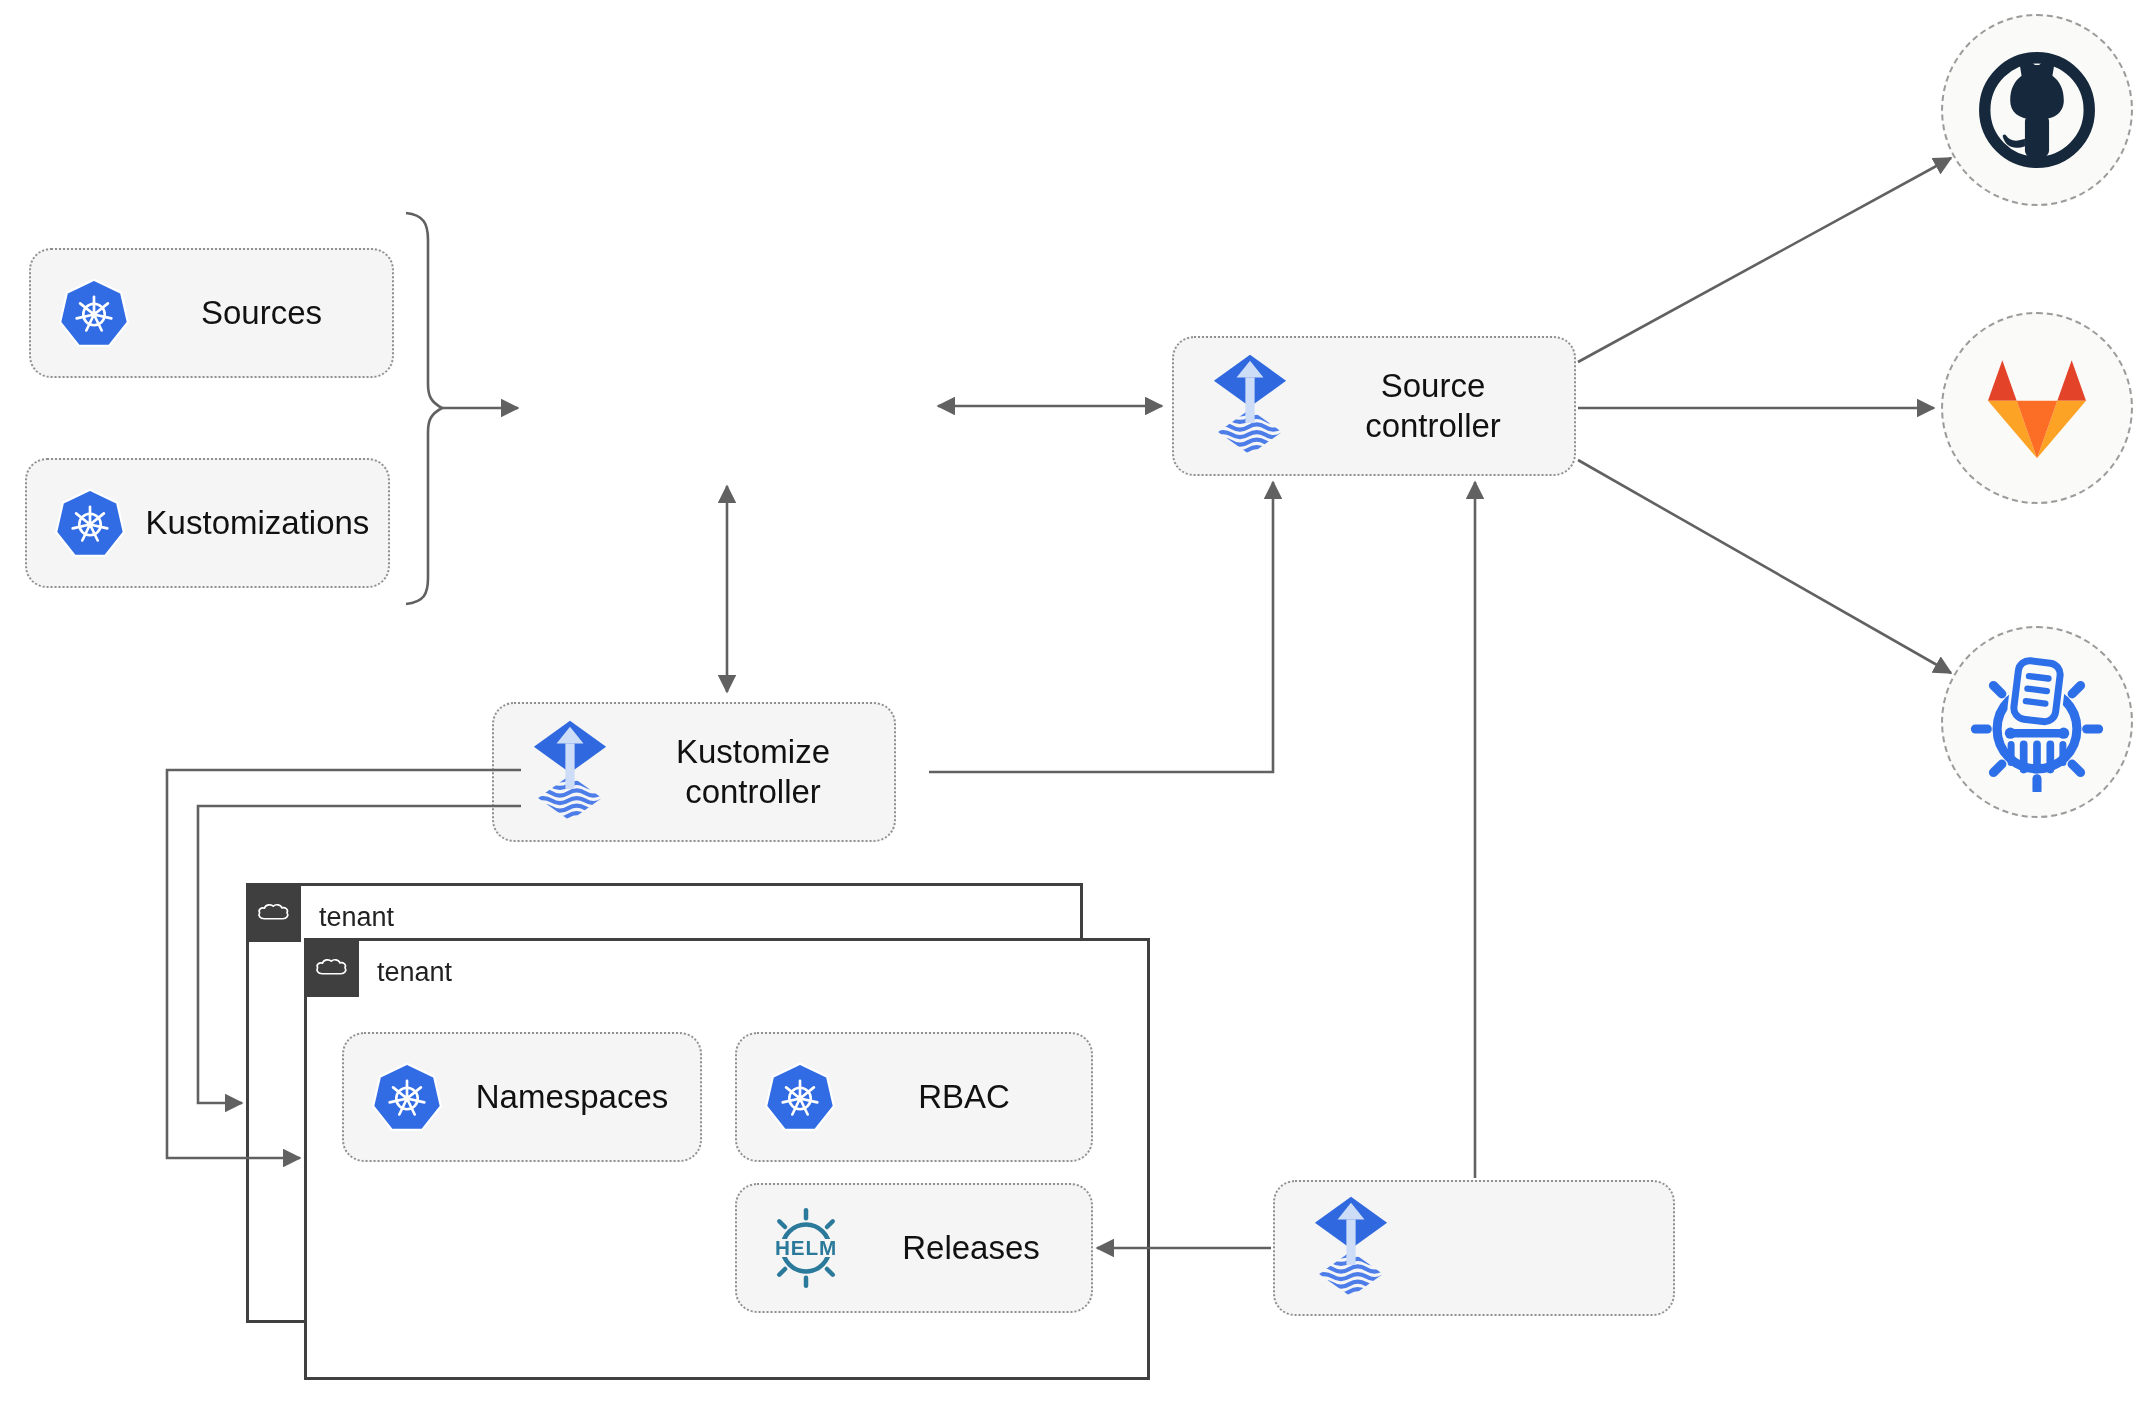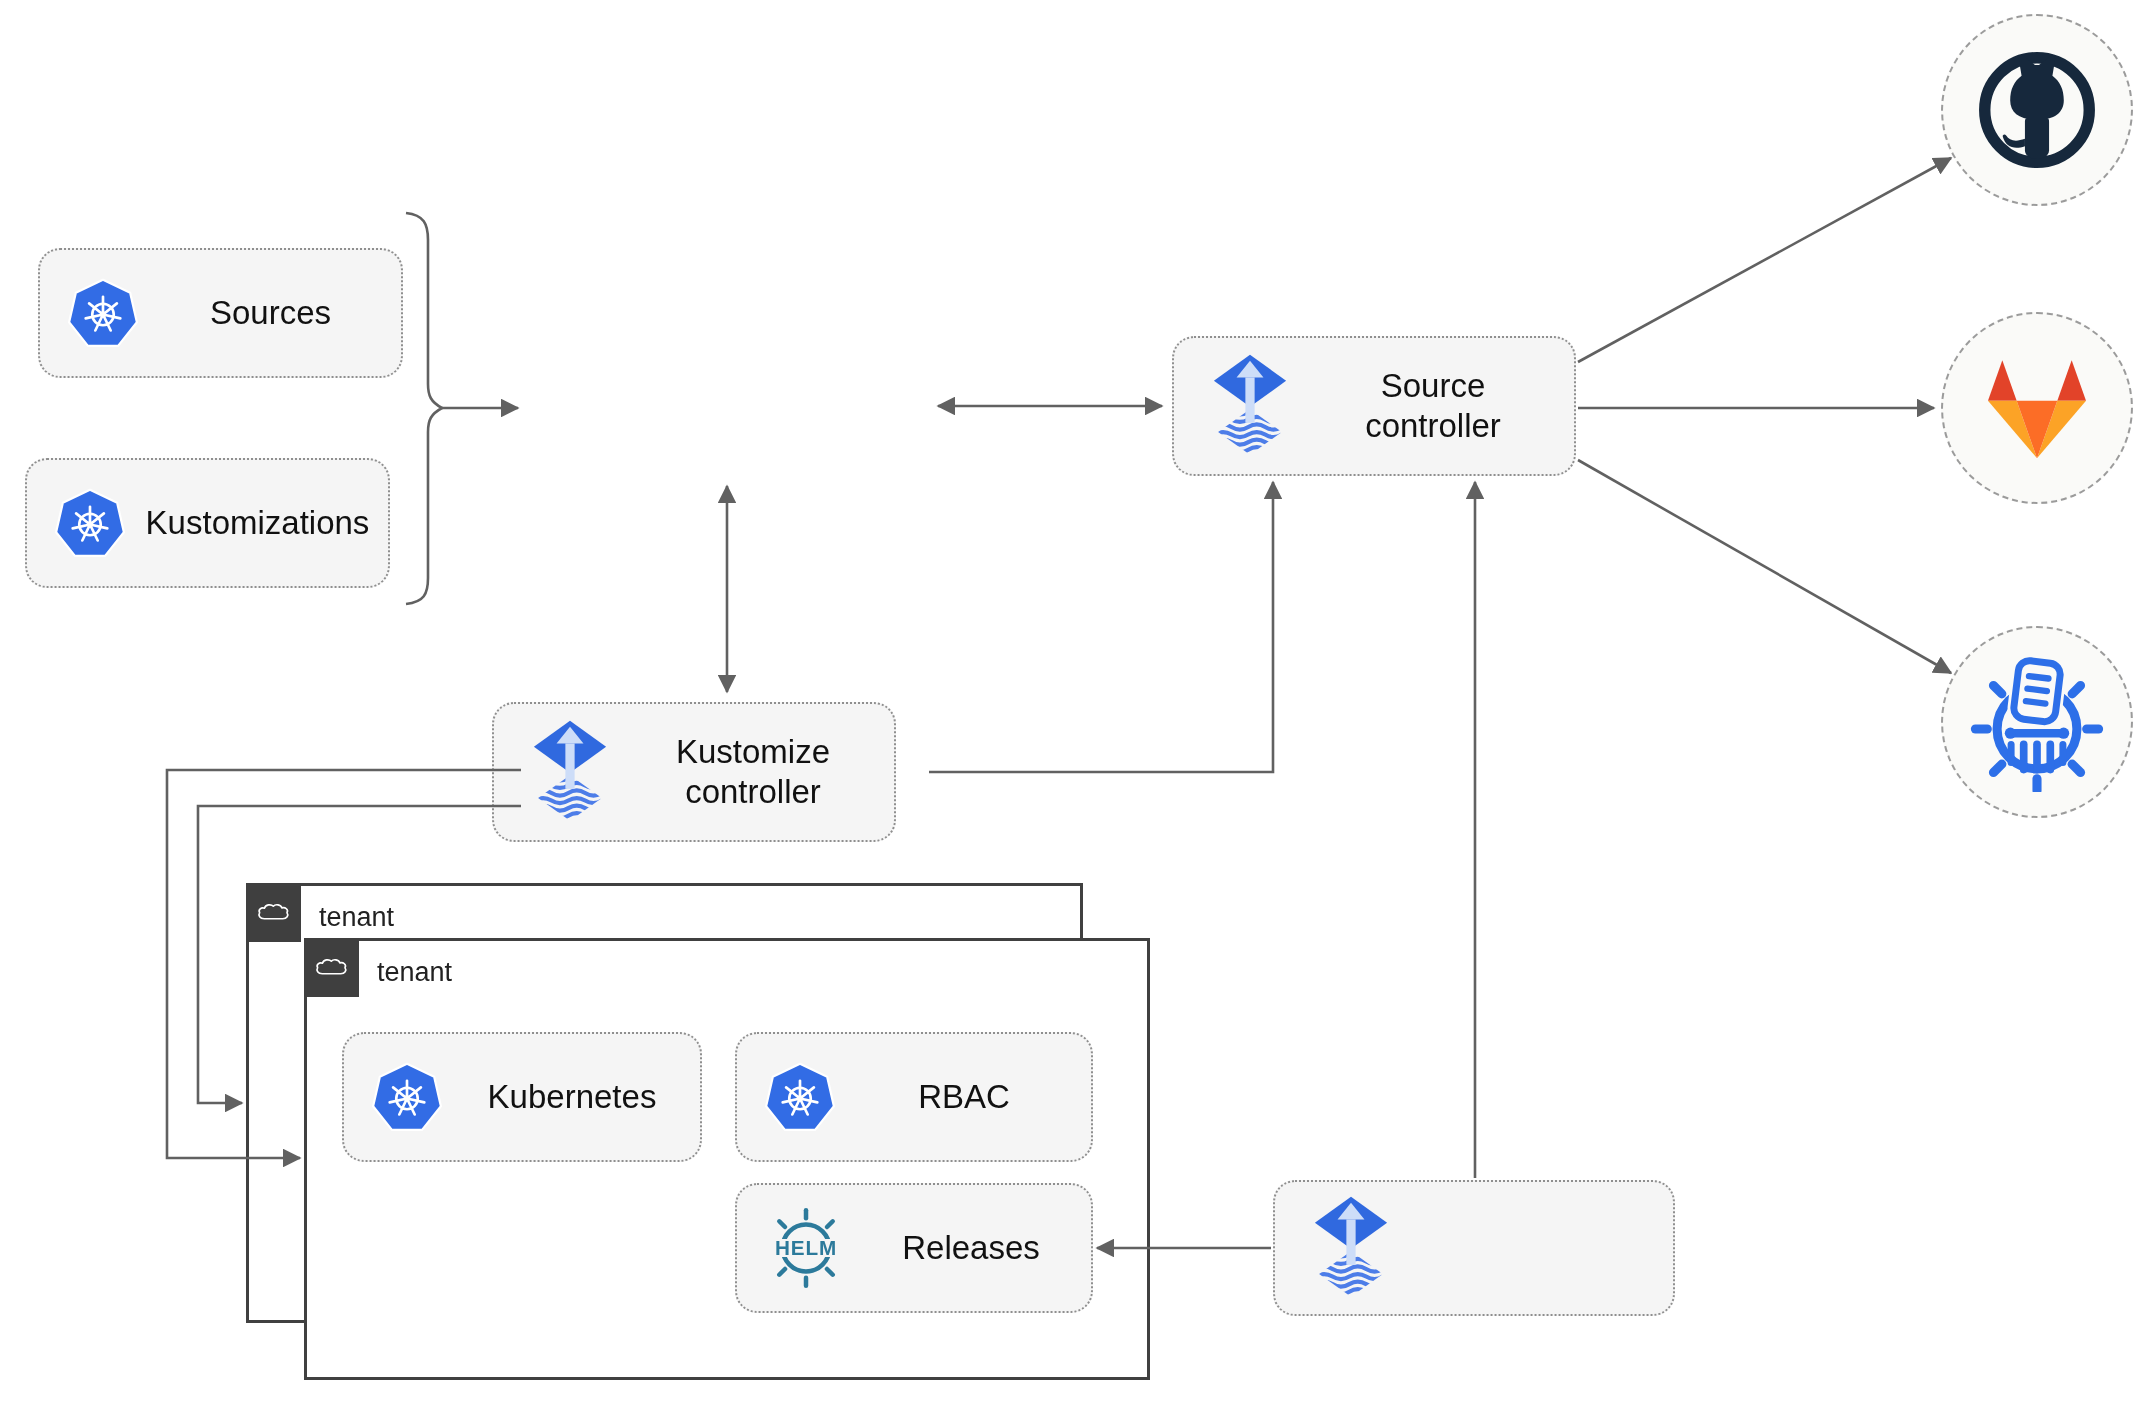--- a/index.html
+++ b/index.html
@@ -59,21 +59,21 @@
     <div class="badge">
       <span class="icon">
           <svg viewBox="0 0 100 62">
             <path d="M25,48 C13,48 8,39 12.5,31.5 C8,24 17,16 25.5,19.5 C28.5,9.5 43,7.5 49.5,14 C55,7.5 70,9 72.5,18.5 C82,15.5 91,23.5 86.5,31.5 C92,39 86,48 75,48 Z" fill="none" stroke="#ffffff" stroke-width="4.5" stroke-linejoin="round"></path>
           </svg>
         </span>
     </div>
     <div class="tenant-label">tenant</div>
   </div>
 
-  <div class="box" style="left:38px;top:248px;width:365px;height:130px">
+  <div class="box" style="left:29px;top:248px;width:365px;height:130px">
     <span class="icon">
         <svg viewBox="0 0 100 100">
           <polygon points="50,5 86.7,22.7 95.8,62.5 70.4,94.4 29.6,94.4 4.2,62.5 13.3,22.7" fill="var(--k8s_blue)" stroke="#ffffff" stroke-width="3" stroke-linejoin="round"></polygon>
           <g stroke="#ffffff" stroke-width="3.6" stroke-linecap="round" fill="none">
             <circle cx="50" cy="52" r="14.5"></circle>
             <line x1="50" y1="52" x2="50" y2="28"></line>
             <line x1="50" y1="52" x2="68.8" y2="37"></line>
             <line x1="50" y1="52" x2="73.4" y2="57.3"></line>
             <line x1="50" y1="52" x2="60.4" y2="73.6"></line>
             <line x1="50" y1="52" x2="39.6" y2="73.6"></line>
@@ -187,21 +187,21 @@
             <line x1="50" y1="52" x2="73.4" y2="57.3"></line>
             <line x1="50" y1="52" x2="60.4" y2="73.6"></line>
             <line x1="50" y1="52" x2="39.6" y2="73.6"></line>
             <line x1="50" y1="52" x2="26.6" y2="57.3"></line>
             <line x1="50" y1="52" x2="31.2" y2="37"></line>
           </g>
           <circle cx="50" cy="52" r="4.2" fill="#ffffff"></circle>
         </svg>
       </span>
     <div class="lbl">
-      <span>Kubernetes</span></div>
+      <span>Namespaces</span></div>
   </div>
 
   <div class="box" style="left:735px;top:1032px;width:358px;height:130px">
     <span class="icon">
         <svg viewBox="0 0 100 100">
           <polygon points="50,5 86.7,22.7 95.8,62.5 70.4,94.4 29.6,94.4 4.2,62.5 13.3,22.7" fill="var(--k8s_blue)" stroke="#ffffff" stroke-width="3" stroke-linejoin="round"></polygon>
           <g stroke="#ffffff" stroke-width="3.6" stroke-linecap="round" fill="none">
             <circle cx="50" cy="52" r="14.5"></circle>
             <line x1="50" y1="52" x2="50" y2="28"></line>
             <line x1="50" y1="52" x2="68.8" y2="37"></line>

